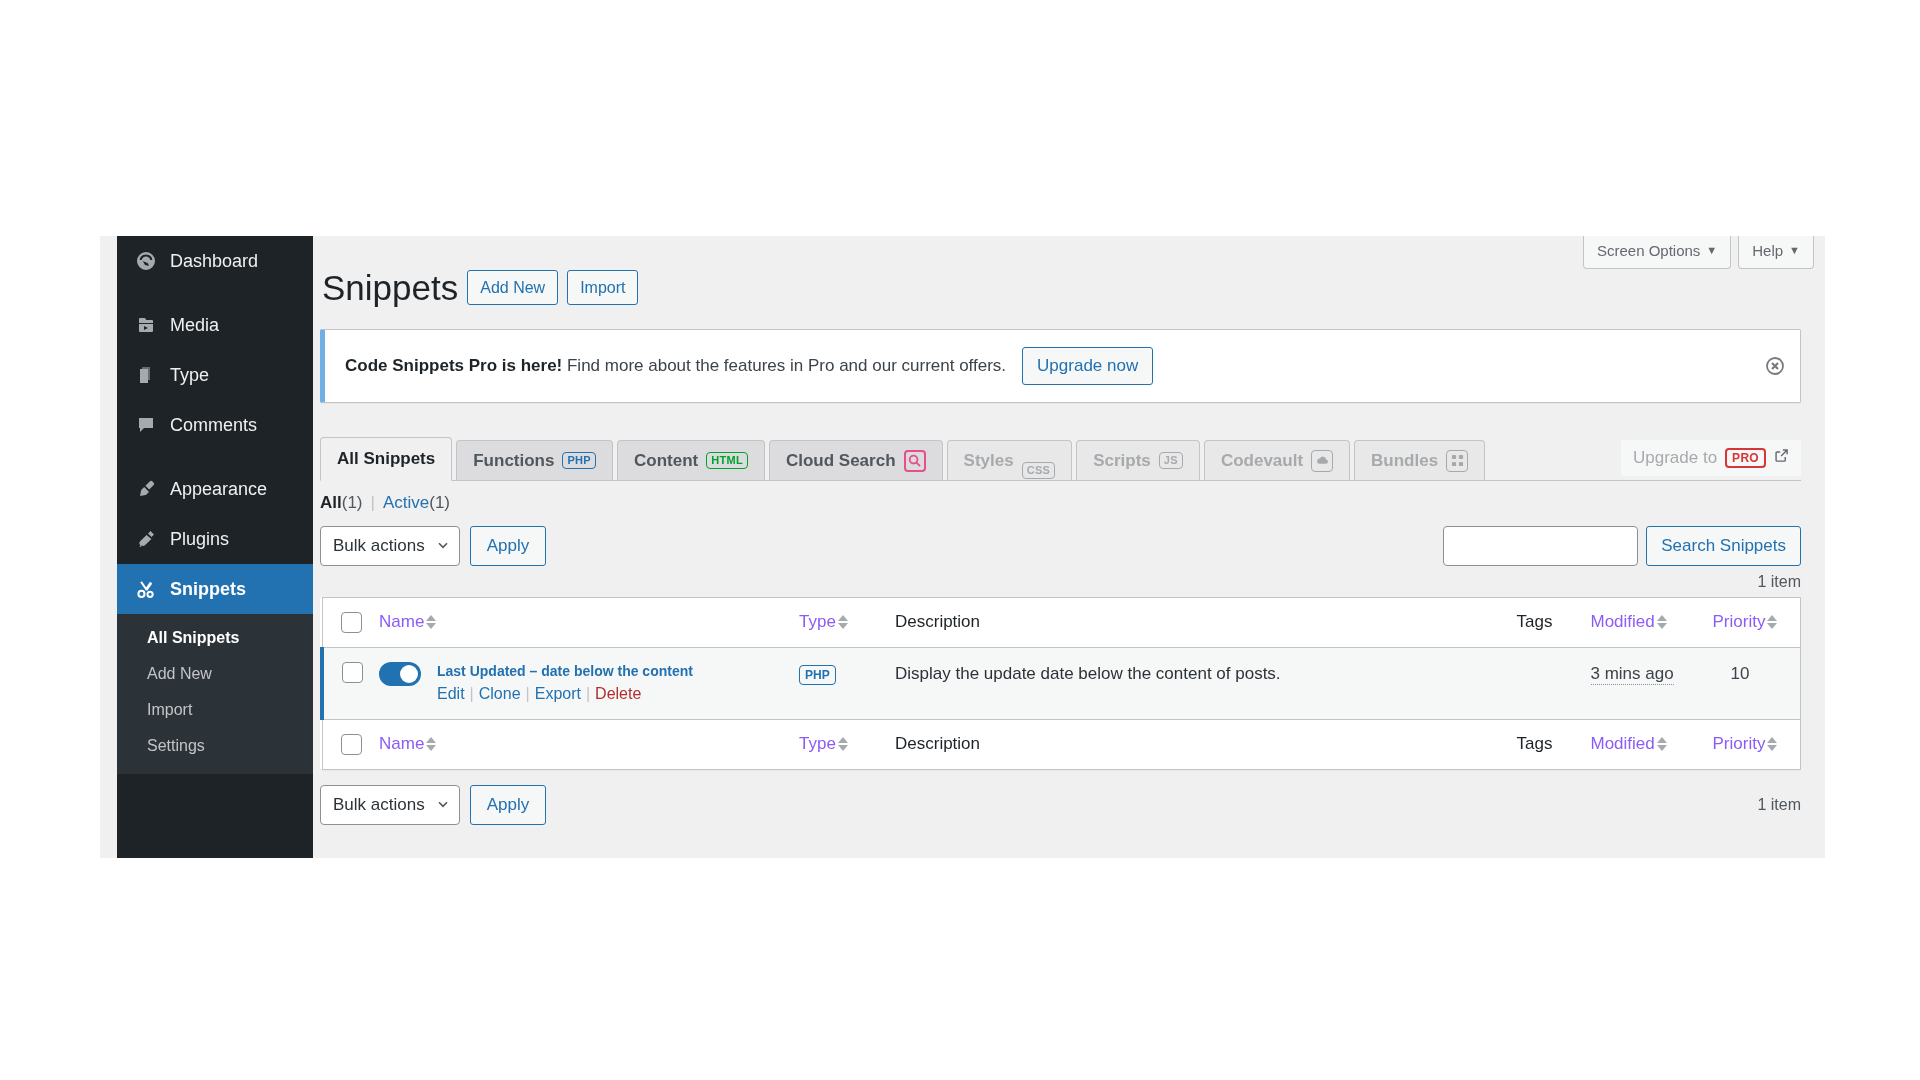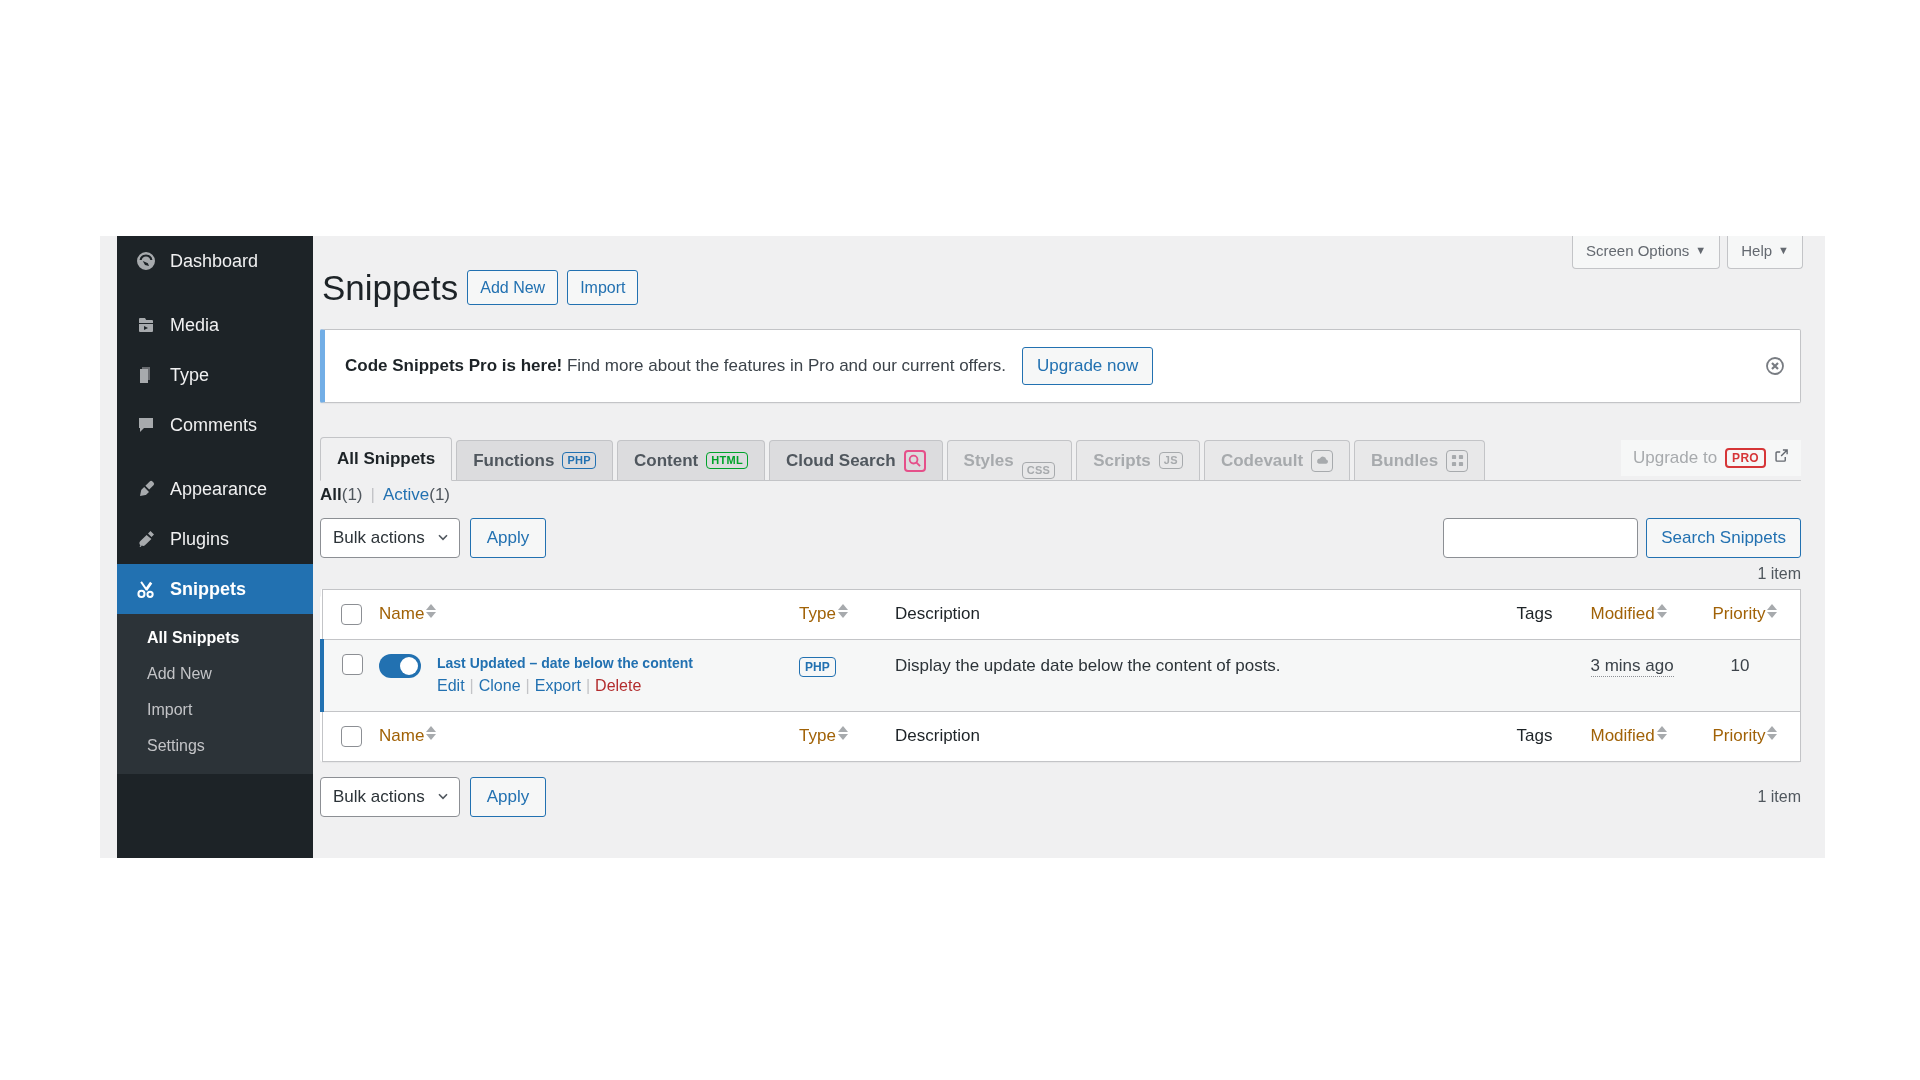--- a/index.html
+++ b/index.html
@@ -95,21 +95,21 @@
   
   #main {
     position: absolute; left: 196px; top: 0;
     width: 1529px; height: 622px;
     background: #f0f0f1;
     z-index: 8;
   }
 
   
   .screen-meta {
-    position: absolute; right: 22px; top: -1px;
+    position: absolute; right: 11px; top: -1px;
     display: flex; gap: 7px;
     z-index: 12;
   }
   .meta-btn {
     background: #f6f7f7;
     border: 1px solid #c3c4c7;
     border-top: none;
     border-radius: 0 0 4px 4px;
     color: #646970;
     font-size: 15px;
@@ -223,21 +223,21 @@
     color: #a7aaad;
     font-size: 17px;
     background: #f6f7f7;
     padding: 8px 12px;
   }
   .badge.pro { color: #d63638; border-width: 2px; font-size: 12px; padding: 2px 5px; }
 
   
   .filters {
     display: flex; align-items: flex-end;
-    margin: 4px 24px 0 24px;
+    margin: 12px 24px 0 24px;
     font-size: 17px;
     color: #3c434a;
   }
   .filters .f-cur { font-weight: 700; color: #1d2327; }
   .filters .f-link { color: #2271b1; }
   .filters .f-count { color: #50575e; }
   .filters .f-bar { margin: 0 8px; color: #c3c4c7; }
 
   
   .tablenav {
@@ -318,21 +318,21 @@
     font-size: 17px;
     vertical-align: top;
   }
   .wp-table thead th, .wp-table tfoot th {
     padding: 14px 8px;
     color: #1d2327;
     font-weight: 400;
     border-bottom: 1px solid #c3c4c7;
   }
   .wp-table tfoot th { border-bottom: none; border-top: 1px solid #c3c4c7; }
-  .sortable { color: #a16207; display: inline-flex; gap: 2px; }
+  .sortable { color: #8b5cf6; display: inline-flex; align-items: center; gap: 2px; }
   .sort-arrows { display: flex; flex-direction: column; gap: 2px; }
   .sort-arrows span {
     width: 0; height: 0;
     border-left: 5px solid transparent;
     border-right: 5px solid transparent;
   }
   .sort-arrows .up   { border-bottom: 6px solid #a7aaad; }
   .sort-arrows .down { border-top: 6px solid #a7aaad; }
 
   .cb-col  { width: 48px; padding-left: 18px !important; }

